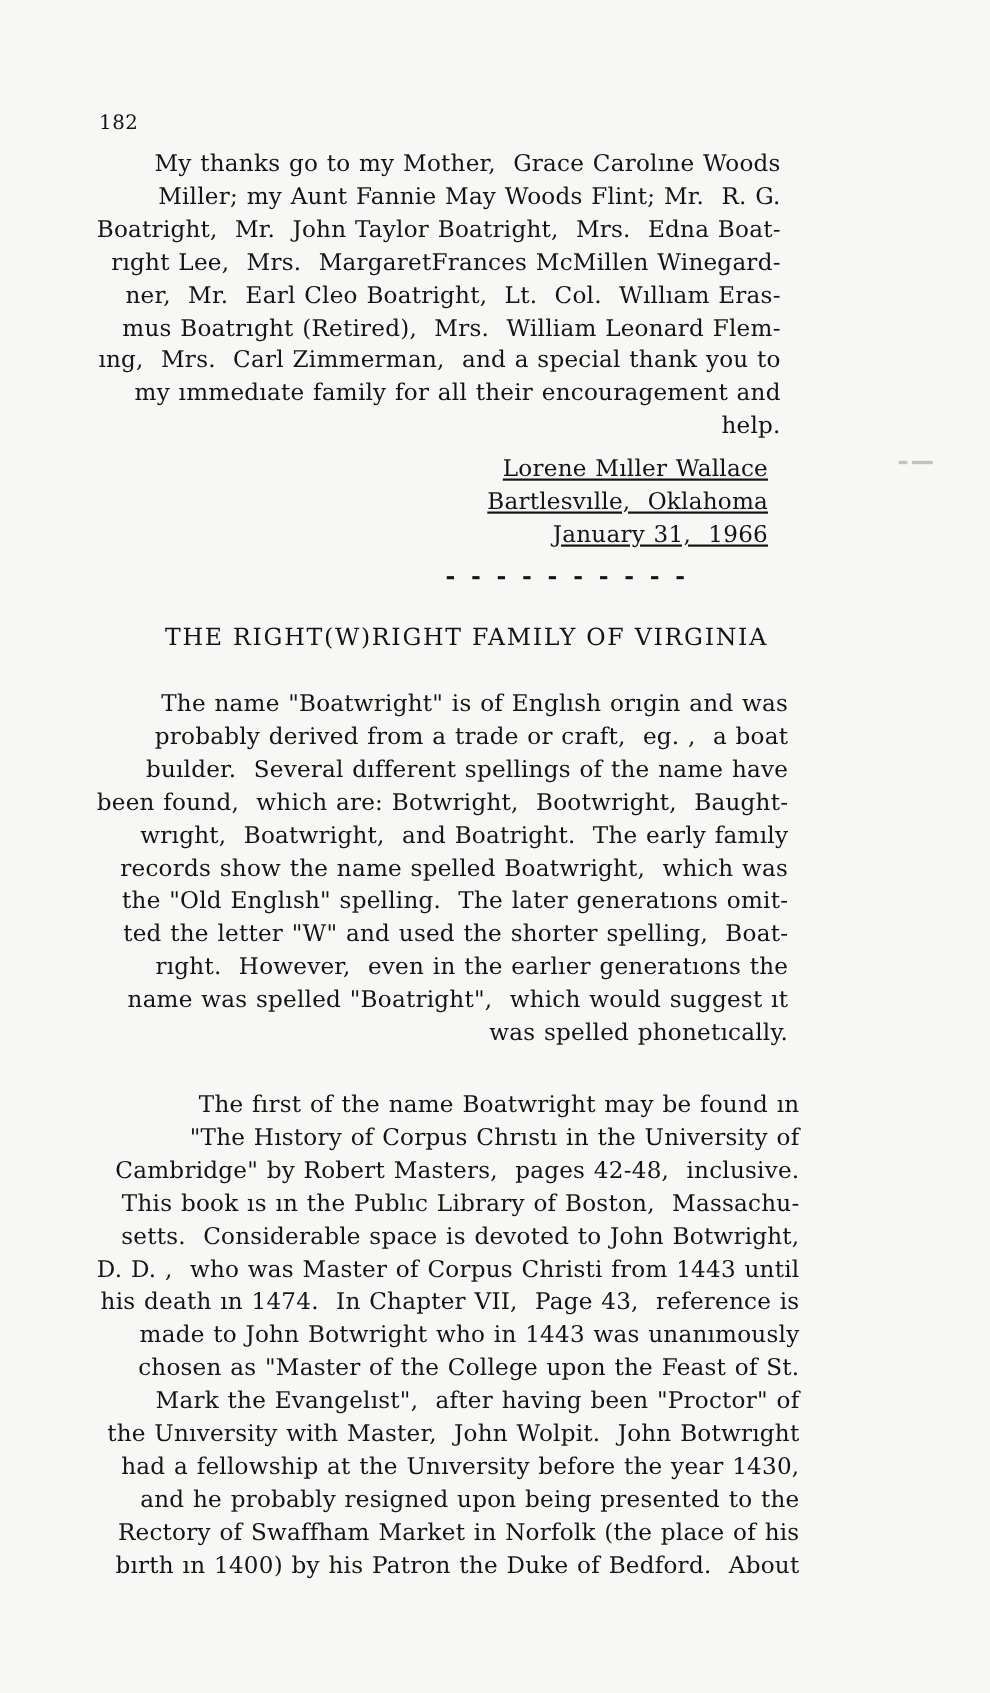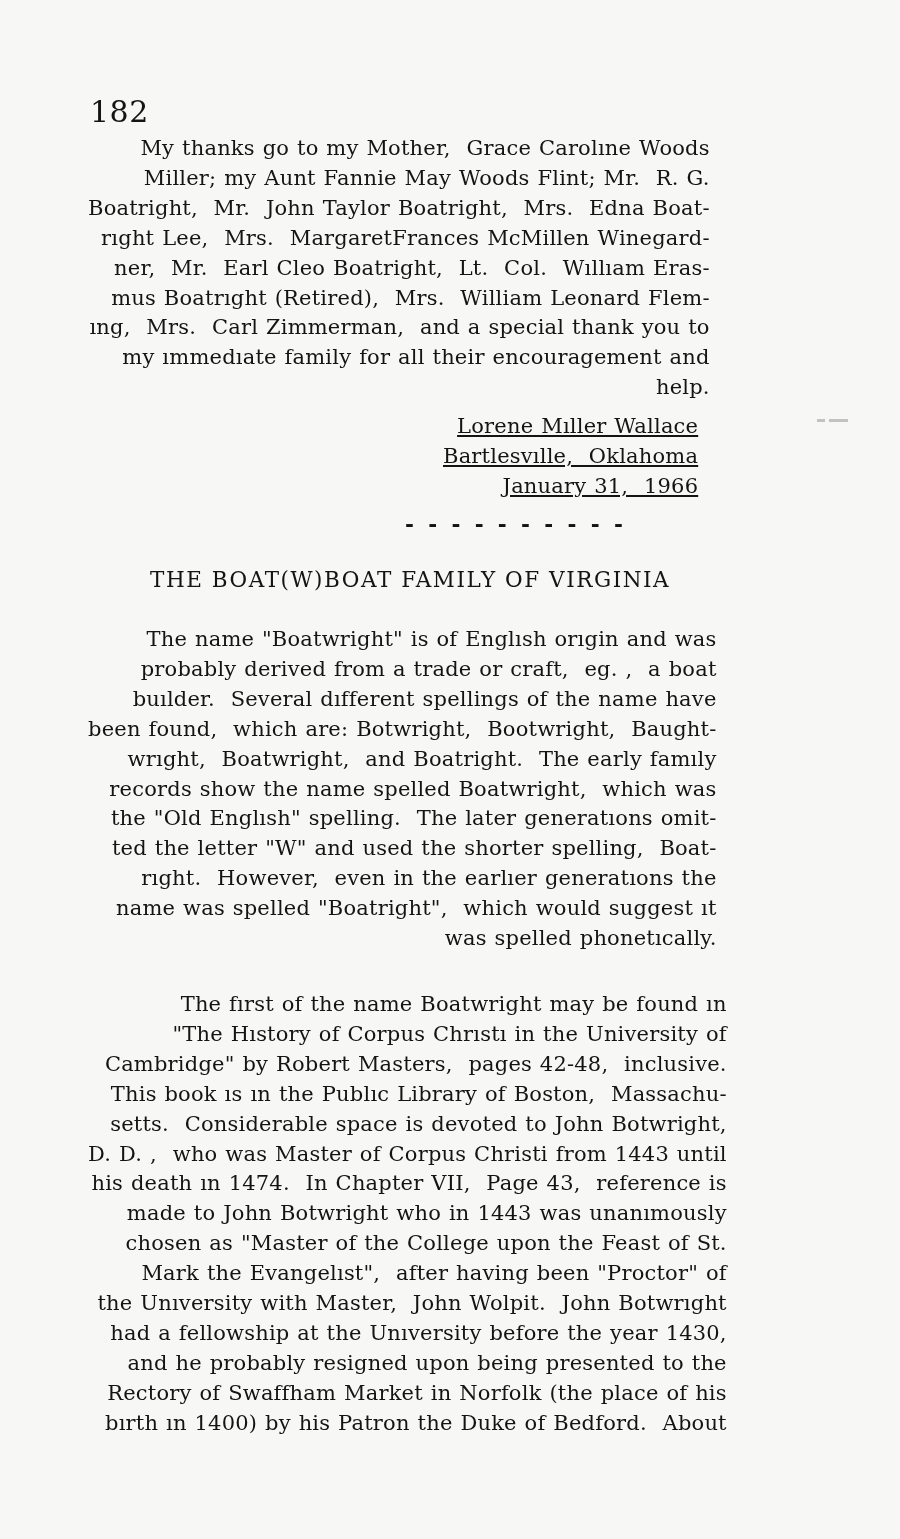--- a/index.html
+++ b/index.html
@@ -21,21 +21,21 @@
     width: 900px;
     height: 1539px;
     box-sizing: border-box;
   }
 
   
   .folio {
     position: absolute;
     left: 90px;
     top: 97px;
-    font-size: 30px;
+    font-size: 18px;
     letter-spacing: 0.5px;
     line-height: 30px;
     white-space: pre;
   }
 
   
   .typed-block {
     position: absolute;
     font-size: 21px;
     line-height: 29.9px;
@@ -127,21 +127,21 @@
 help.</div>
 
   <div class="typed-block" id="signature-block">Lorene Mıller Wallace
 Bartlesvılle,  Oklahoma
 January 31,  1966</div>
 
   <div class="artifact-dash"></div>
 
   <div class="separator">- - - - - - - - - -</div>
 
-  <div class="section-heading">THE BOAT(W)BOAT FAMILY OF VIRGINIA</div>
+  <div class="section-heading">THE RIGHT(W)RIGHT FAMILY OF VIRGINIA</div>
 
   <div class="typed-block" id="body-block-1">   The name "Boatwright" is of Englısh orıgin and was
 probably derived from a trade or craft,  eg. ,  a boat
 buılder.  Several dıfferent spellings of the name have
 been found,  which are: Botwright,  Bootwright,  Baught-
 wrıght,  Boatwright,  and Boatright.  The early famıly
 records show the name spelled Boatwright,  which was
 the "Old Englısh" spelling.  The later generatıons omit-
 ted the letter "W" and used the shorter spelling,  Boat-
 rıght.  However,  even in the earlıer generatıons the

